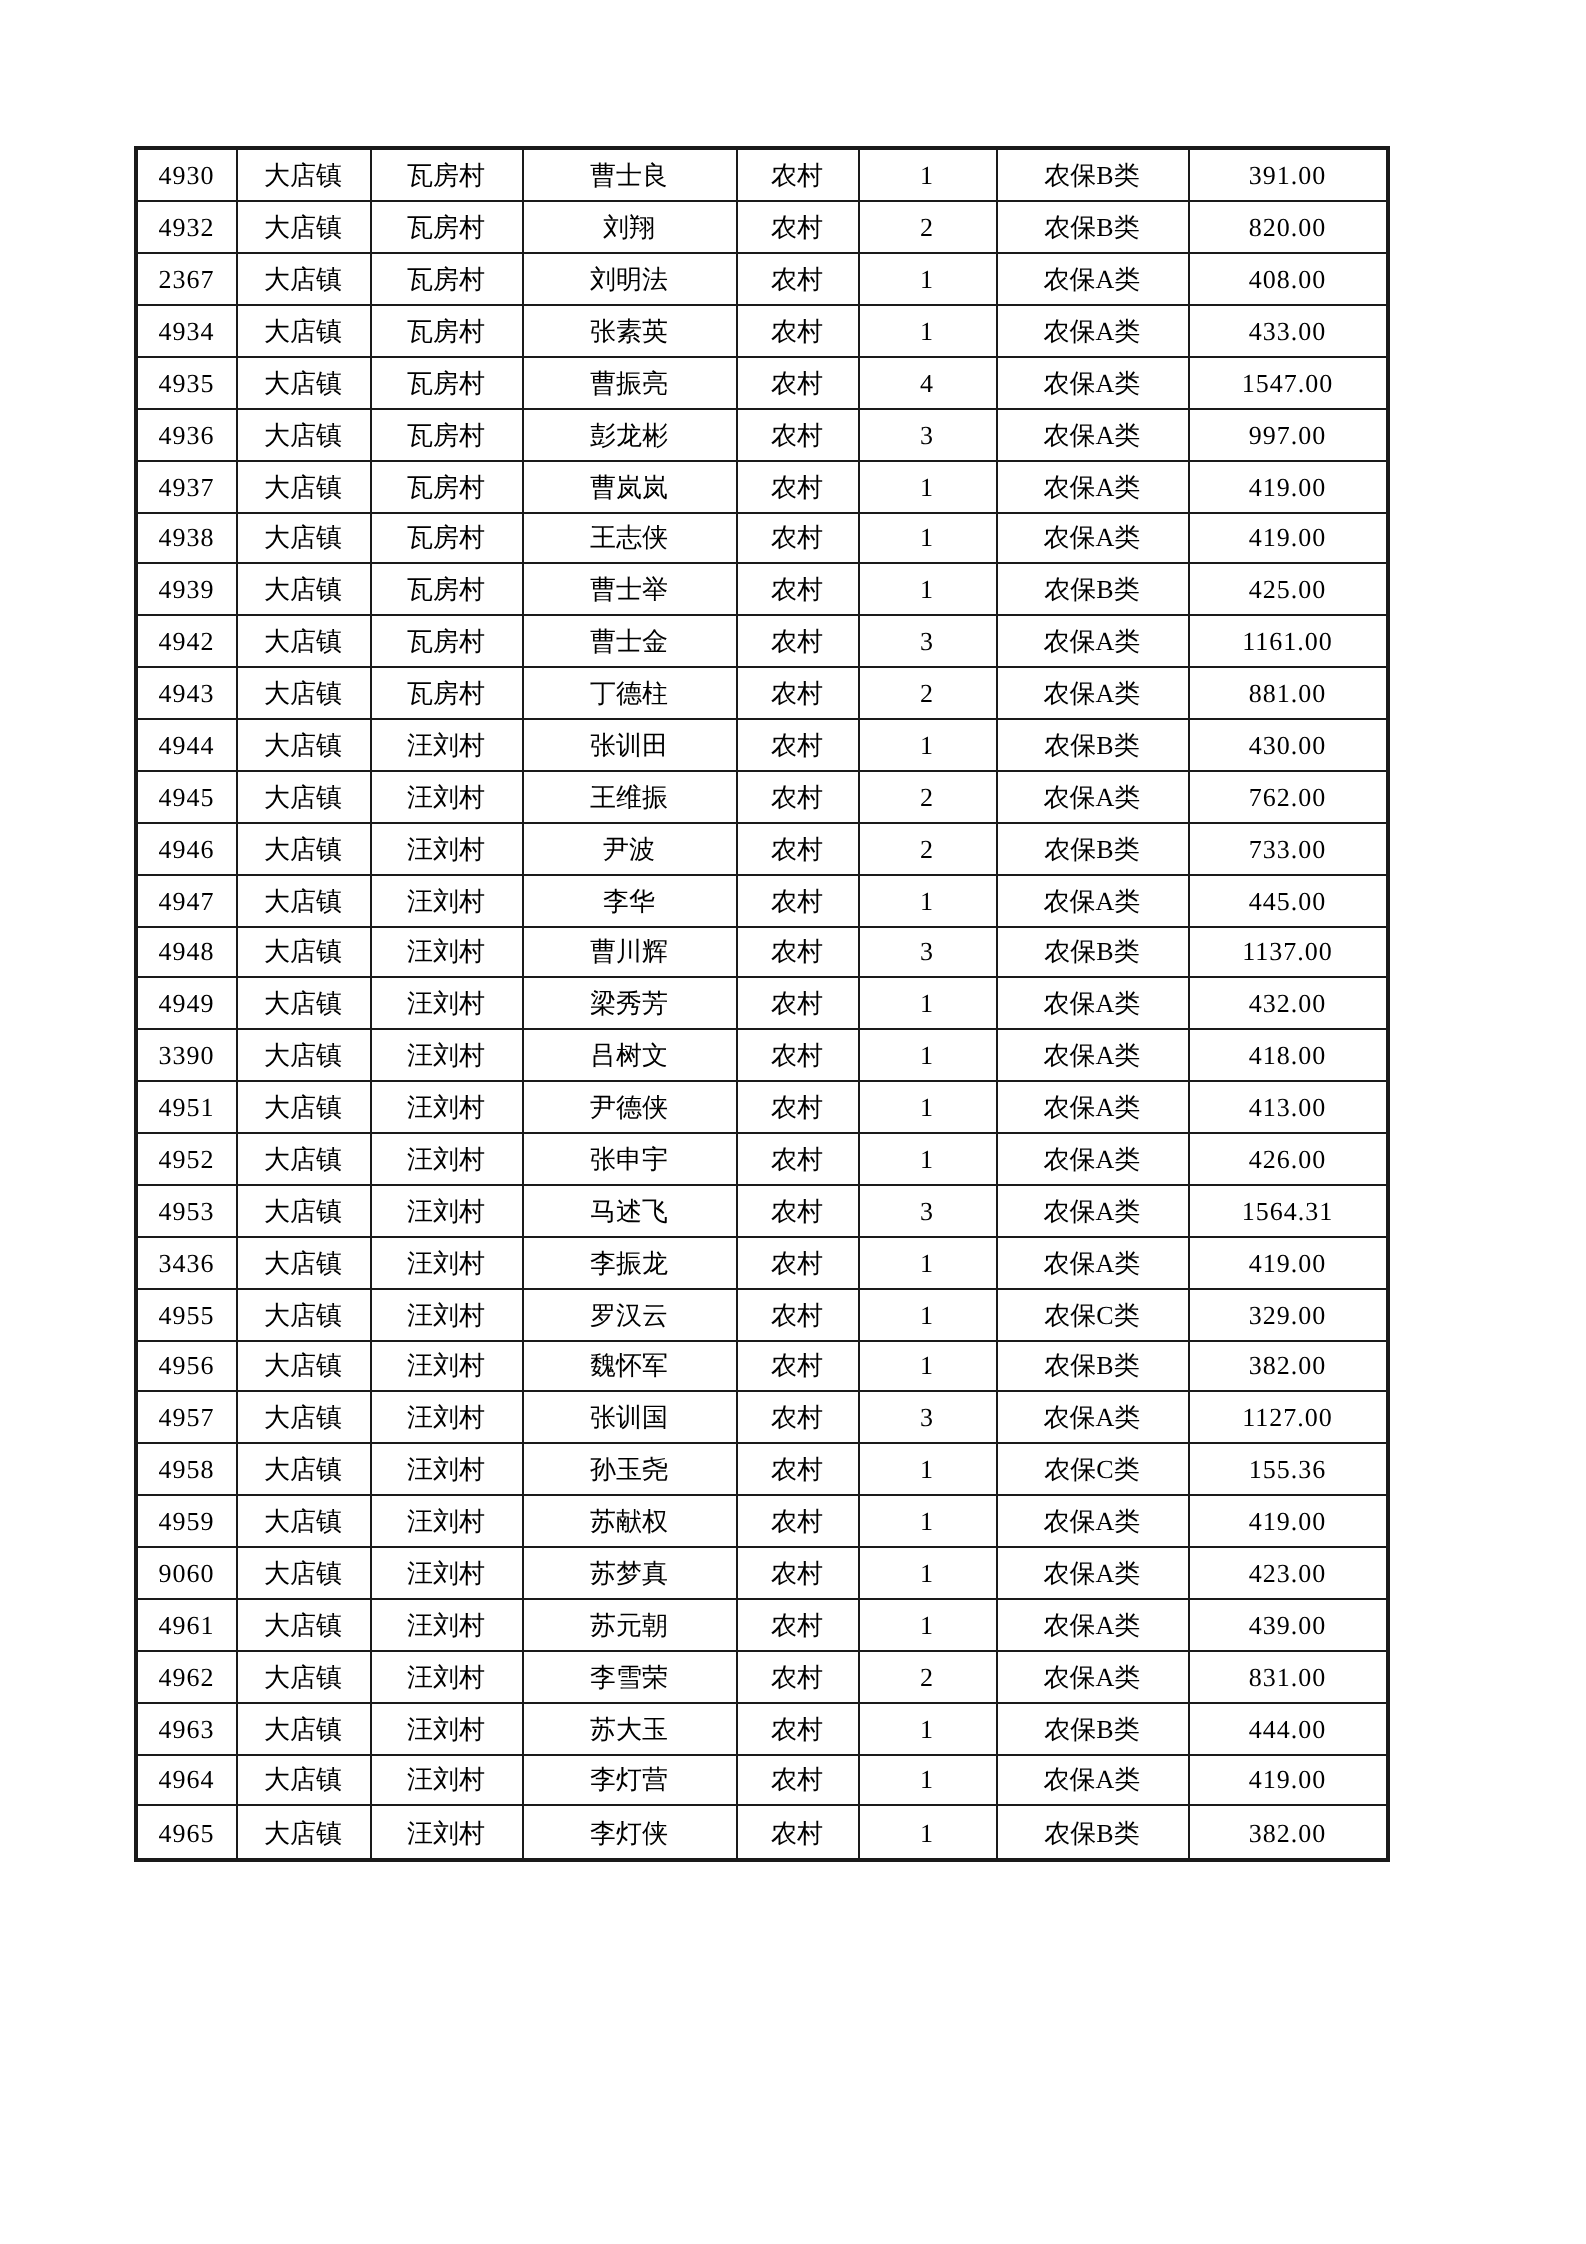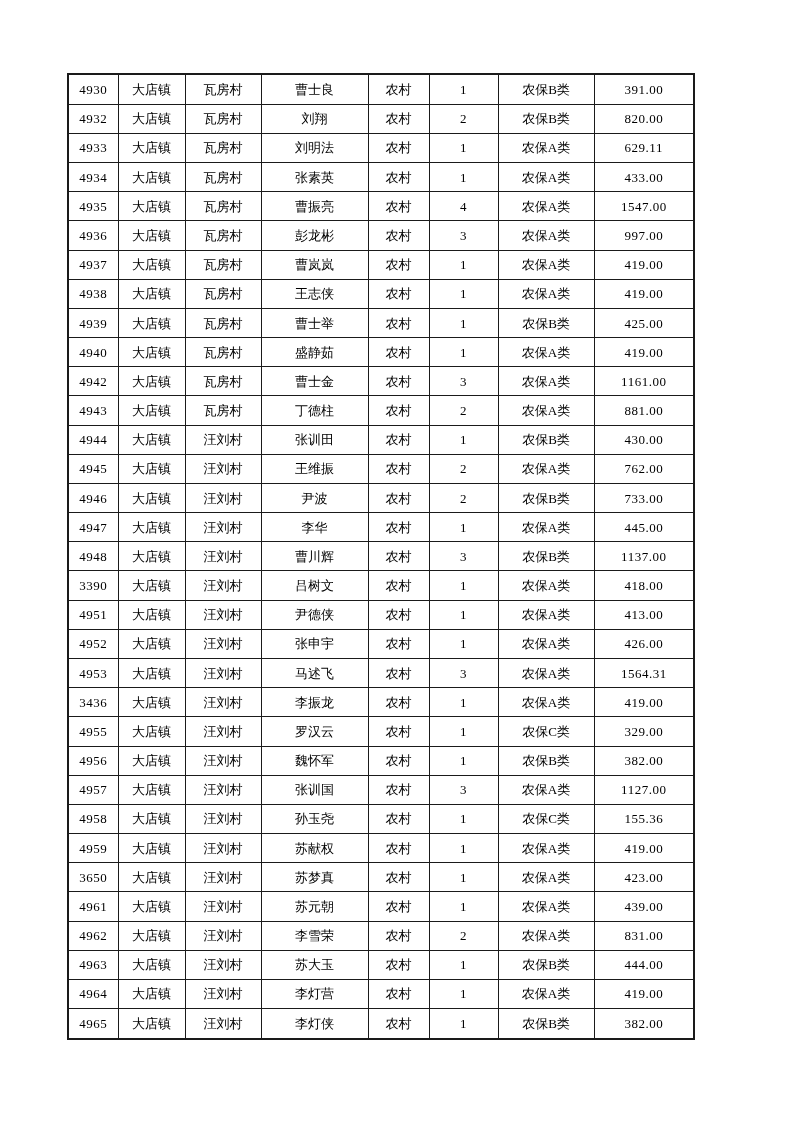--- a/index.html
+++ b/index.html
@@ -11,21 +11,21 @@
     background: #ffffff;
     font-family: "Liberation Serif", serif;
     color: #000000;
     overflow: hidden;
   }
   table.roster {
     position: absolute;
     left: 67px;
     top: 73px;
     width: 626px;
-    height: 967px;
+    height: 858px;
     border-collapse: collapse;
     table-layout: fixed;
     border: 2px solid #1a1a1a;
   }
   table.roster td {
     border-left: 1px solid #1a1a1a;
     border-right: 1px solid #1a1a1a;
     border-top: 1.5px solid #1a1a1a;
     border-bottom: 1.5px solid #1a1a1a;
     text-align: center;
@@ -76,28 +76,28 @@
           <td class="num">4932</td>
           <td>大店镇</td>
           <td>瓦房村</td>
           <td>刘翔</td>
           <td>农村</td>
           <td class="num">2</td>
           <td>农保B类</td>
           <td class="num">820.00</td>
         </tr>
         <tr>
-          <td class="num">4933</td>
+          <td class="num">2367</td>
           <td>大店镇</td>
           <td>瓦房村</td>
           <td>刘明法</td>
           <td>农村</td>
           <td class="num">1</td>
           <td>农保A类</td>
-          <td class="num">629.11</td>
+          <td class="num">408.00</td>
         </tr>
         <tr>
           <td class="num">4934</td>
           <td>大店镇</td>
           <td>瓦房村</td>
           <td>张素英</td>
           <td>农村</td>
           <td class="num">1</td>
           <td>农保A类</td>
           <td class="num">433.00</td>
@@ -146,30 +146,20 @@
           <td class="num">4939</td>
           <td>大店镇</td>
           <td>瓦房村</td>
           <td>曹士举</td>
           <td>农村</td>
           <td class="num">1</td>
           <td>农保B类</td>
           <td class="num">425.00</td>
         </tr>
         <tr>
-          <td class="num">4940</td>
-          <td>大店镇</td>
-          <td>瓦房村</td>
-          <td>盛静茹</td>
-          <td>农村</td>
-          <td class="num">1</td>
-          <td>农保A类</td>
-          <td class="num">419.00</td>
-        </tr>
-        <tr>
           <td class="num">4942</td>
           <td>大店镇</td>
           <td>瓦房村</td>
           <td>曹士金</td>
           <td>农村</td>
           <td class="num">3</td>
           <td>农保A类</td>
           <td class="num">1161.00</td>
         </tr>
         <tr>
@@ -224,20 +214,30 @@
         </tr>
         <tr>
           <td class="num">4948</td>
           <td>大店镇</td>
           <td>汪刘村</td>
           <td>曹川辉</td>
           <td>农村</td>
           <td class="num">3</td>
           <td>农保B类</td>
           <td class="num">1137.00</td>
+        </tr>
+        <tr>
+          <td class="num">4949</td>
+          <td>大店镇</td>
+          <td>汪刘村</td>
+          <td>梁秀芳</td>
+          <td>农村</td>
+          <td class="num">1</td>
+          <td>农保A类</td>
+          <td class="num">432.00</td>
         </tr>
         <tr>
           <td class="num">3390</td>
           <td>大店镇</td>
           <td>汪刘村</td>
           <td>吕树文</td>
           <td>农村</td>
           <td class="num">1</td>
           <td>农保A类</td>
           <td class="num">418.00</td>
@@ -326,21 +326,21 @@
           <td class="num">4959</td>
           <td>大店镇</td>
           <td>汪刘村</td>
           <td>苏献权</td>
           <td>农村</td>
           <td class="num">1</td>
           <td>农保A类</td>
           <td class="num">419.00</td>
         </tr>
         <tr>
-          <td class="num">3650</td>
+          <td class="num">9060</td>
           <td>大店镇</td>
           <td>汪刘村</td>
           <td>苏梦真</td>
           <td>农村</td>
           <td class="num">1</td>
           <td>农保A类</td>
           <td class="num">423.00</td>
         </tr>
         <tr>
           <td class="num">4961</td>

